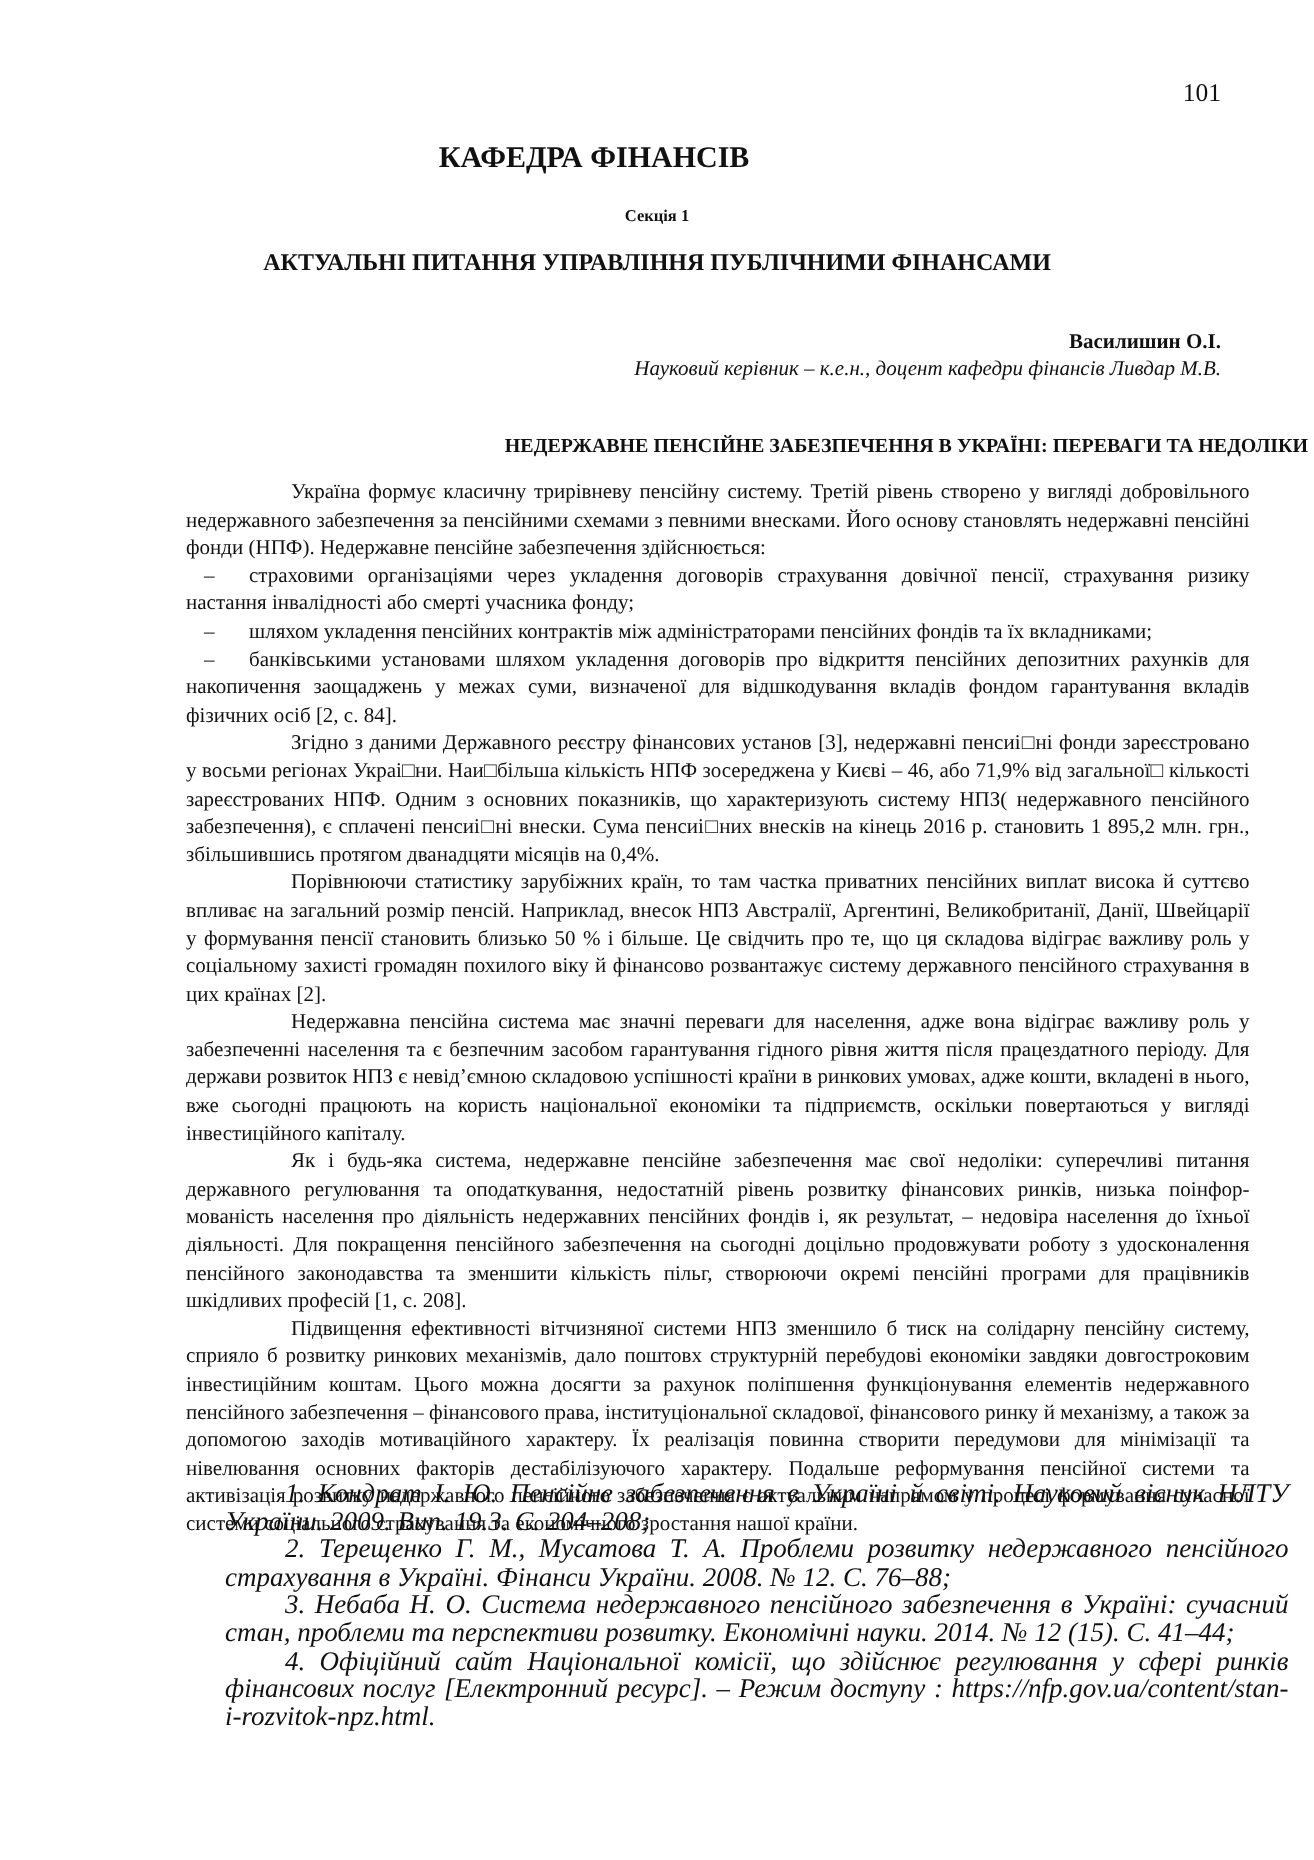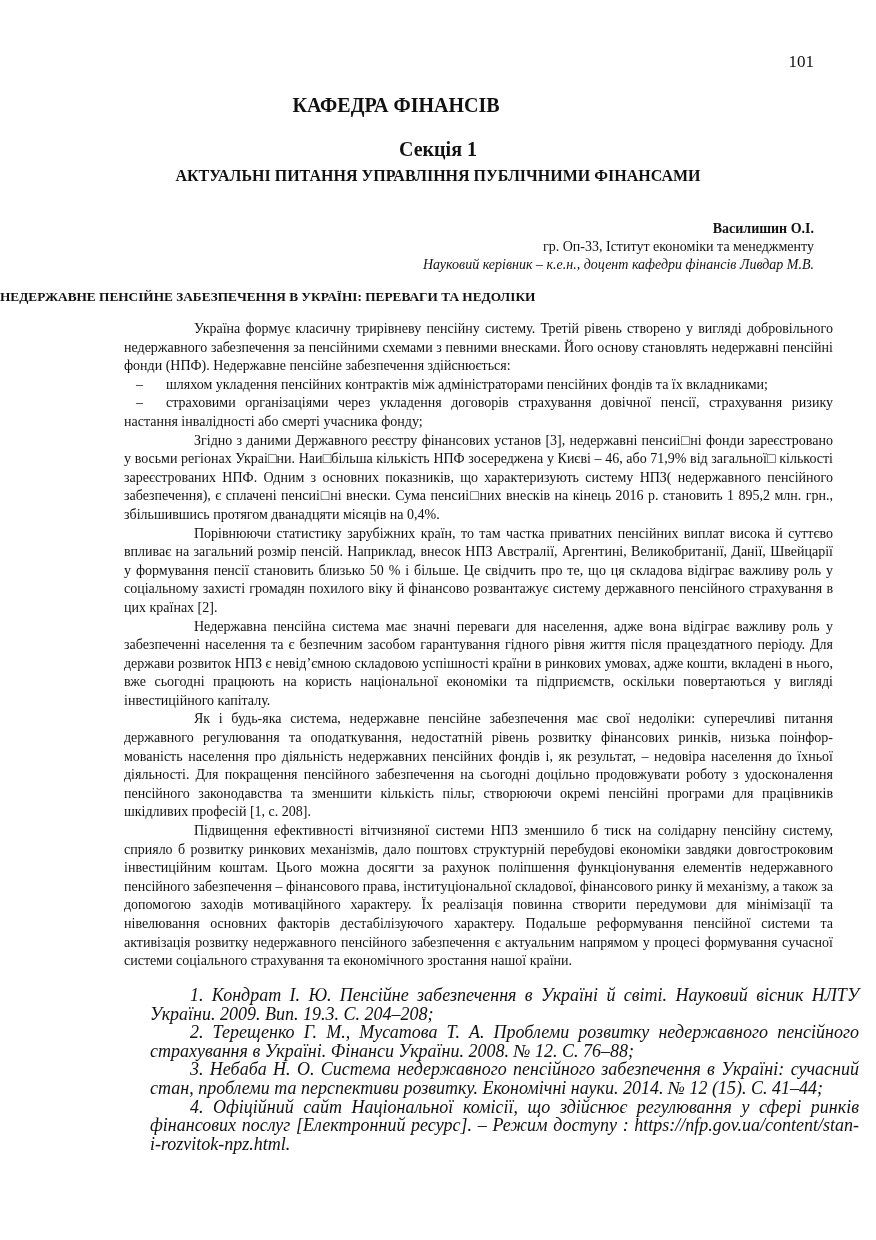--- a/index.html
+++ b/index.html
@@ -1,53 +1,53 @@
 <!DOCTYPE html>
 <html><head>
 <meta charset="utf-8">
 <style>
   html, body { margin: 0; padding: 0; background: #ffffff; }
   body { width: 876px; height: 1240px; position: relative; overflow: hidden;
     font-family: "Liberation Serif", "DejaVu Serif", serif; color: #111; }
   .page-number { position: absolute; top: 52px; right: 62px; font-size: 17px; }
   .dept { position: absolute; top: 94px; left: 0; width: 792px; text-align: center; font-size: 20px; font-weight: bold; }
-  .section { position: absolute; top: 138px; left: 0; width: 876px; text-align: center; font-size: 20px; font-weight: bold; }
+  .section { position: absolute; top: 138px; left: 0; width: 876px; text-align: center; font-size: 11px; font-weight: bold; }
   .section-title { position: absolute; top: 167px; left: 0; width: 876px; text-align: center; font-size: 16px; font-weight: bold; }
   .author-block { position: absolute; top: 220px; right: 62px; text-align: right; font-size: 14px; line-height: 18px; }
   .author-name { font-weight: bold; }
   .supervisor { font-style: italic; }
-  .article-title { position: absolute; top: 289px; left: 0; width: 872px; text-align: left; font-size: 13.3px; font-weight: bold; }
+  .article-title { position: absolute; top: 289px; left: 0; width: 872px; text-align: right; font-size: 13.3px; font-weight: bold; }
   .body-text { position: absolute; top: 320px; left: 104px; width: 709px; font-size: 14px; line-height: 18.6px; text-align: justify; margin-left: 20px; }
   .body-text p { margin: 0; text-indent: 70px; }
   .body-text p.bullet { text-indent: 12px; }
   .body-text .dash { display: inline-block; width: 30px; text-indent: 0; }
   .refs { position: absolute; top: 986px; left: 104px; width: 709px; font-size: 18px; line-height: 18.6px; font-style: italic; text-align: justify; margin-left: 46px; }
   .refs p { margin: 0; text-indent: 40px; }
 </style>
 </head>
 <body>
 
 <div class="page-number">101</div>
 
 <div class="dept">КАФЕДРА ФІНАНСІВ</div>
 <div class="section">Секція 1</div>
 <div class="section-title">АКТУАЛЬНІ ПИТАННЯ УПРАВЛІННЯ ПУБЛІЧНИМИ ФІНАНСАМИ</div>
 
 <div class="author-block">
   <div class="author-name">Василишин О.І.</div>
-  <div>гр. Оп-33, Іститут економіки та менеджменту</div>
   <div class="supervisor">Науковий керівник – к.е.н., доцент кафедри фінансів Ливдар М.В.</div>
 </div>
 
 <div class="article-title">НЕДЕРЖАВНЕ ПЕНСІЙНЕ ЗАБЕЗПЕЧЕННЯ В УКРАЇНІ: ПЕРЕВАГИ ТА НЕДОЛІКИ</div>
 
 <div class="body-text">
   <p>Україна формує класичну трирівневу пенсійну систему. Третій рівень створено у вигляді добровільного недержавного забезпечення за пенсійними схемами з певними внесками. Його основу становлять недержавні пенсійні фонди (НПФ). Недержавне пенсійне забезпечення здійснюється:</p>
+  <p class="bullet"><span class="dash">–</span><span>страховими організаціями через укладення договорів страхування довічної пенсії, страхування ризику настання інвалідності або смерті учасника фонду;</span></p>
   <p class="bullet"><span class="dash">–</span><span>шляхом укладення пенсійних контрактів між адміністраторами пенсійних фондів та їх вкладниками;</span></p>
-  <p class="bullet"><span class="dash">–</span><span>страховими організаціями через укладення договорів страхування довічної пенсії, страхування ризику настання інвалідності або смерті учасника фонду;</span></p>
+  <p class="bullet"><span class="dash">–</span><span>банківськими установами шляхом укладення договорів про відкриття пенсійних депозитних рахунків для накопичення заощаджень у межах суми, визначеної для відшкодування вкладів фондом гарантування вкладів фізичних осіб [2, с. 84].</span></p>
   <p>Згідно з даними Державного реєстру фінансових установ [3], недержавні пенсиі□ні фонди зареєстровано у восьми регіонах Украі□ни. Наи□більша кількість НПФ зосереджена у Києві – 46, або 71,9% від загальної□ кількості зареєстрованих НПФ. Одним з основних показників, що характеризують систему НПЗ( недержавного пенсійного забезпечення), є сплачені пенсиі□ні внески. Сума пенсиі□них внесків на кінець 2016 р. становить 1 895,2 млн. грн., збільшившись протягом дванадцяти місяців на 0,4%.</p>
   <p>Порівнюючи статистику  зарубіжних країн, то там частка приватних пенсійних виплат висока й суттєво впливає на загальний розмір пенсій. Наприклад, внесок НПЗ Австралії, Аргентині, Великобританії, Данії, Швейцарії у формування пенсії становить близько 50 % і більше. Це свідчить про те, що ця складова відіграє важливу роль у соціальному захисті громадян похилого віку й фінансово розвантажує систему державного пенсійного страхування в цих країнах [2].</p>
   <p>Недержавна пенсійна система має значні переваги для населення, адже вона відіграє важливу роль у забезпеченні населення та є безпечним засобом гарантування гідного рівня життя після працездатного періоду. Для держави розвиток НПЗ є невід’ємною складовою успішності  країни в ринкових умовах, адже кошти, вкладені в нього, вже сьогодні працюють на користь національної економіки та підприємств, оскільки повертаються у вигляді інвестиційного капіталу.</p>
   <p>Як і будь-яка система, недержавне пенсійне забезпечення  має свої недоліки: суперечливі питання державного регулювання та оподаткування, недостатній рівень розвитку фінансових ринків, низька поінфор-мованість населення про діяльність недержавних пенсійних фондів і, як результат, – недовіра населення до їхньої діяльності. Для покращення пенсійного забезпечення на сьогодні доцільно продовжувати роботу з удосконалення пенсійного законодавства та зменшити кількість пільг, створюючи окремі пенсійні програми для працівників шкідливих професій [1, с. 208].</p>
   <p>Підвищення ефективності вітчизняної системи НПЗ зменшило б тиск на солідарну пенсійну систему, сприяло б розвитку ринкових механізмів, дало поштовх структурній перебудові економіки завдяки довгостроковим інвестиційним коштам. Цього можна досягти за рахунок поліпшення функціонування елементів недержавного пенсійного забезпечення – фінансового права, інституціональної складової, фінансового ринку й механізму, а також за допомогою заходів мотиваційного характеру. Їх реалізація повинна створити передумови для мінімізації та нівелювання основних факторів дестабілізуючого характеру. Подальше реформування пенсійної системи та активізація розвитку недержавного пенсійного забезпечення є актуальним напрямом у процесі формування сучасної системи соціального страхування та економічного зростання нашої країни.</p>
 </div>
 
 <div class="refs">
   <p>1. Кондрат І. Ю. Пенсійне забезпечення в Україні й світі. Науковий вісник НЛТУ України. 2009. Вип. 19.3. С. 204–208;</p>
   <p>2. Терещенко Г. М., Мусатова Т. А. Проблеми розвитку недержавного пенсійного страхування в Україні. Фінанси України. 2008. № 12. С. 76–88;</p>

